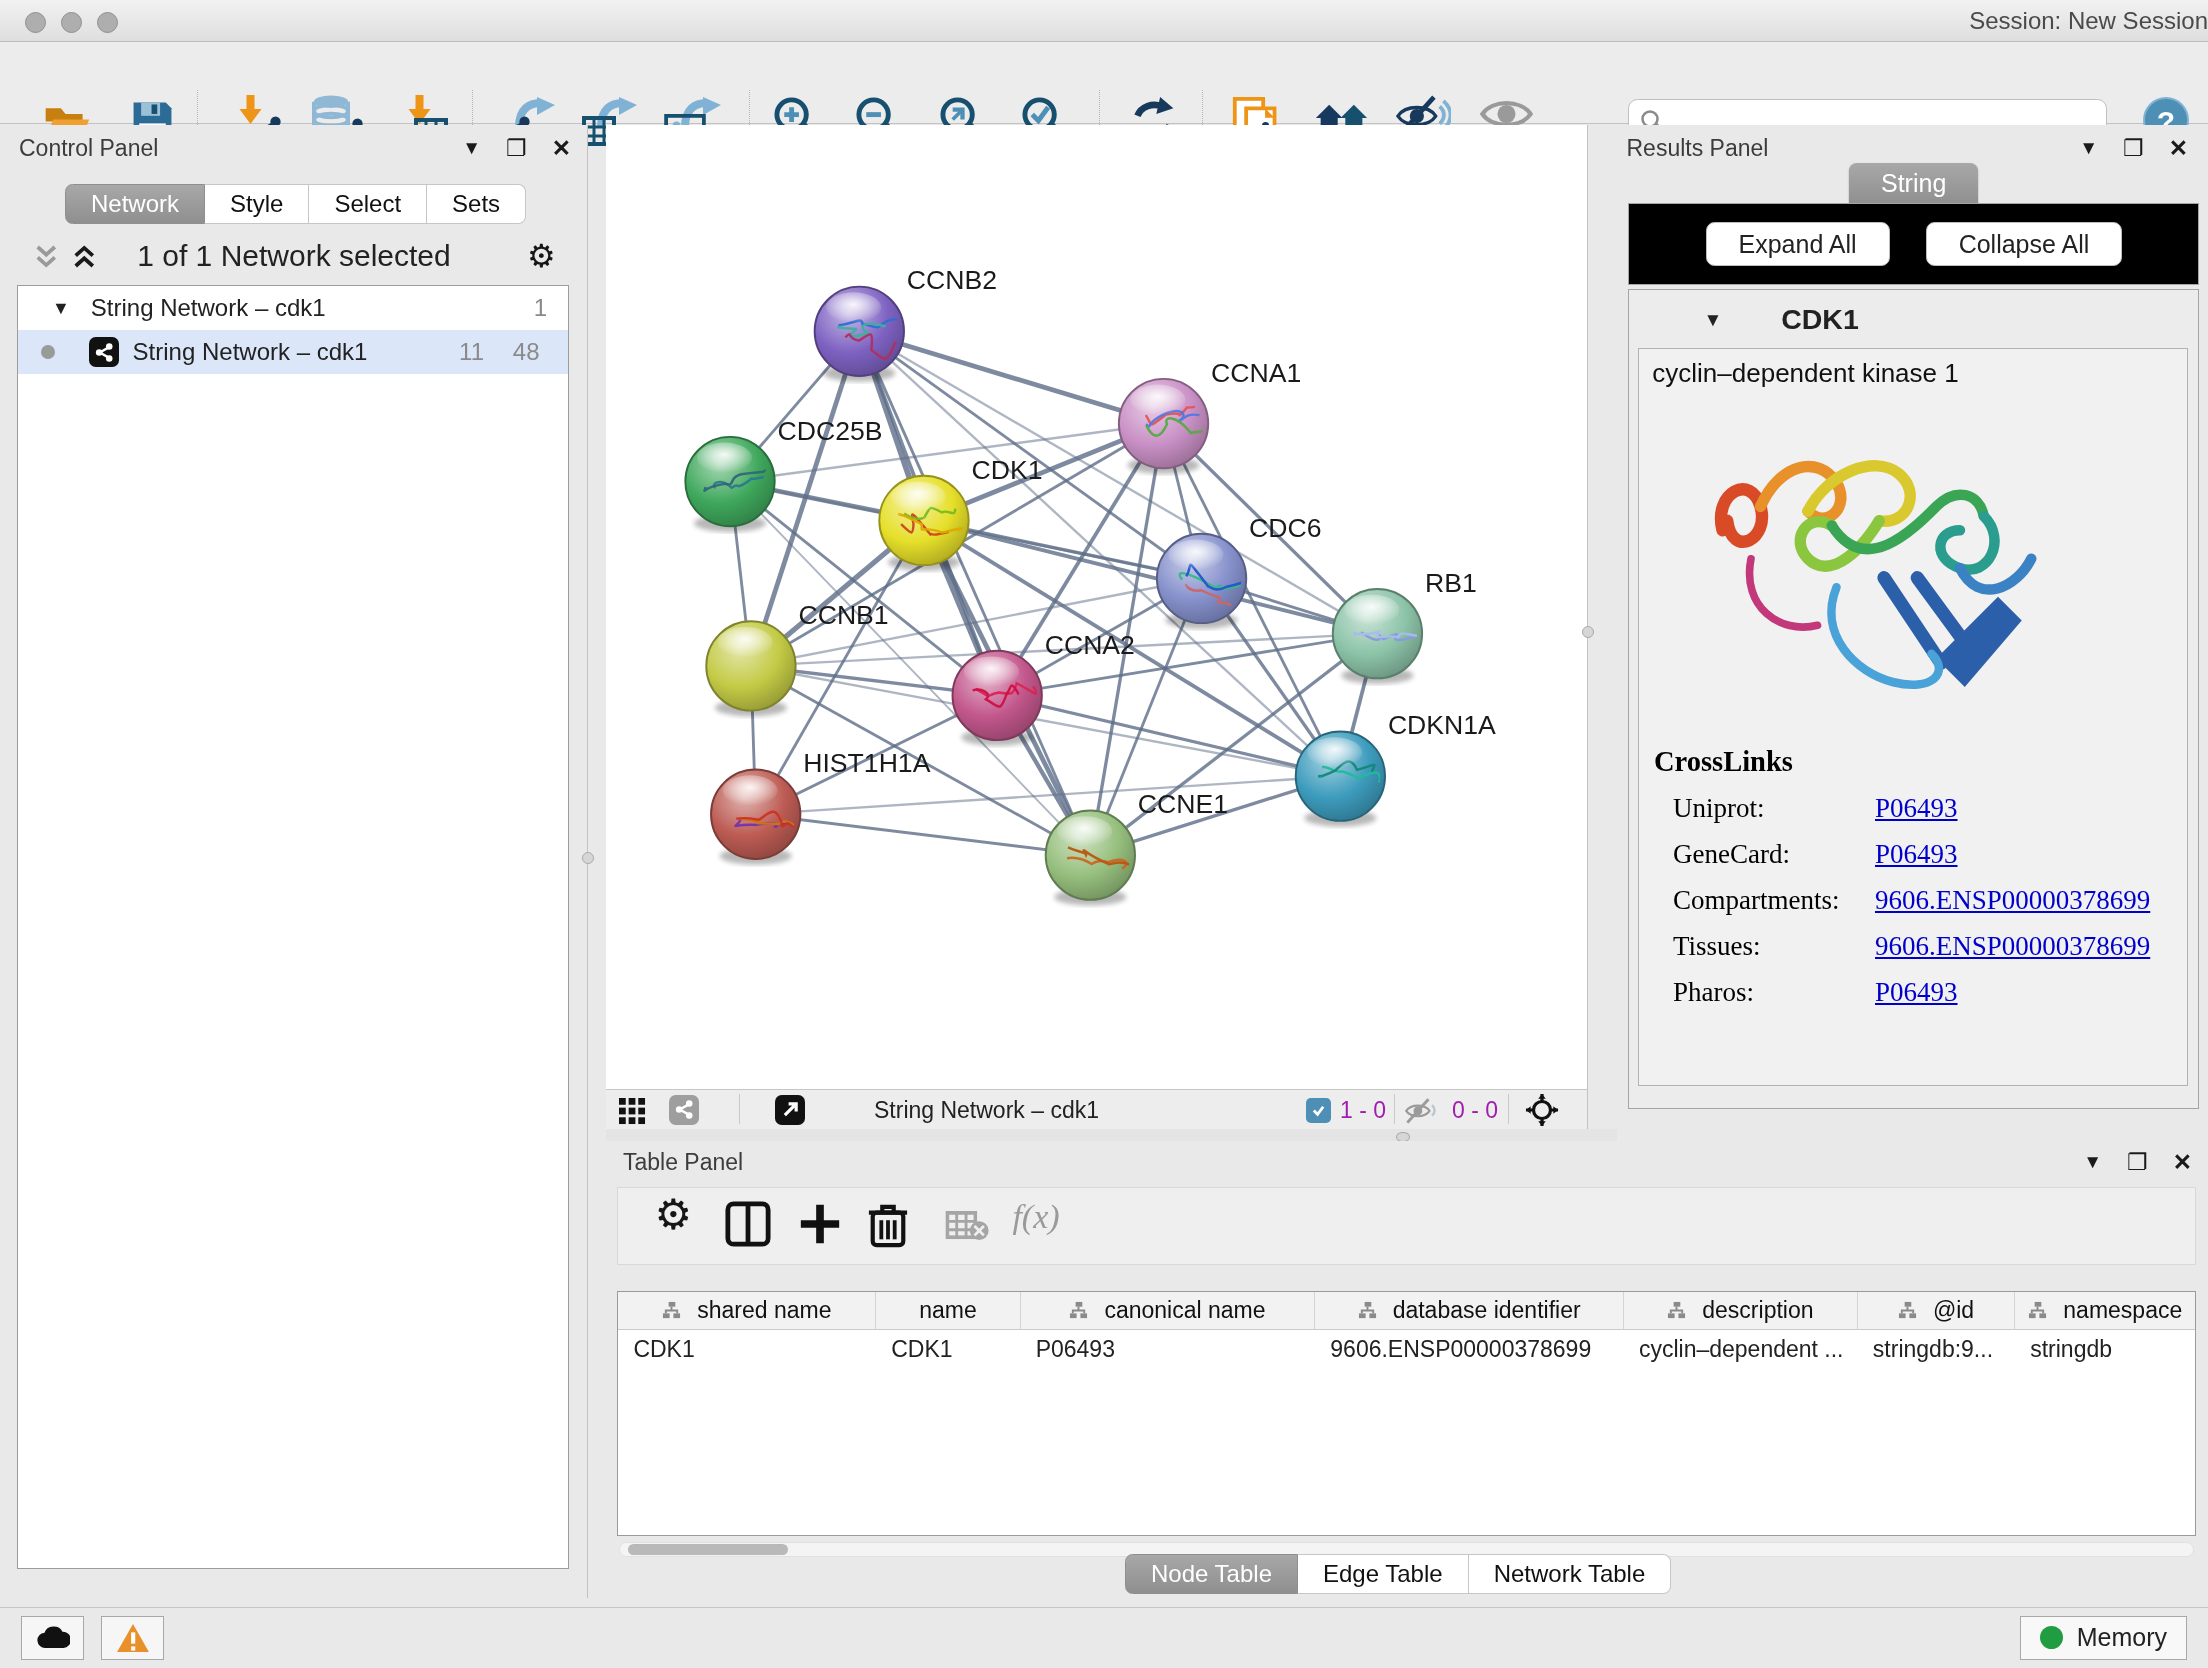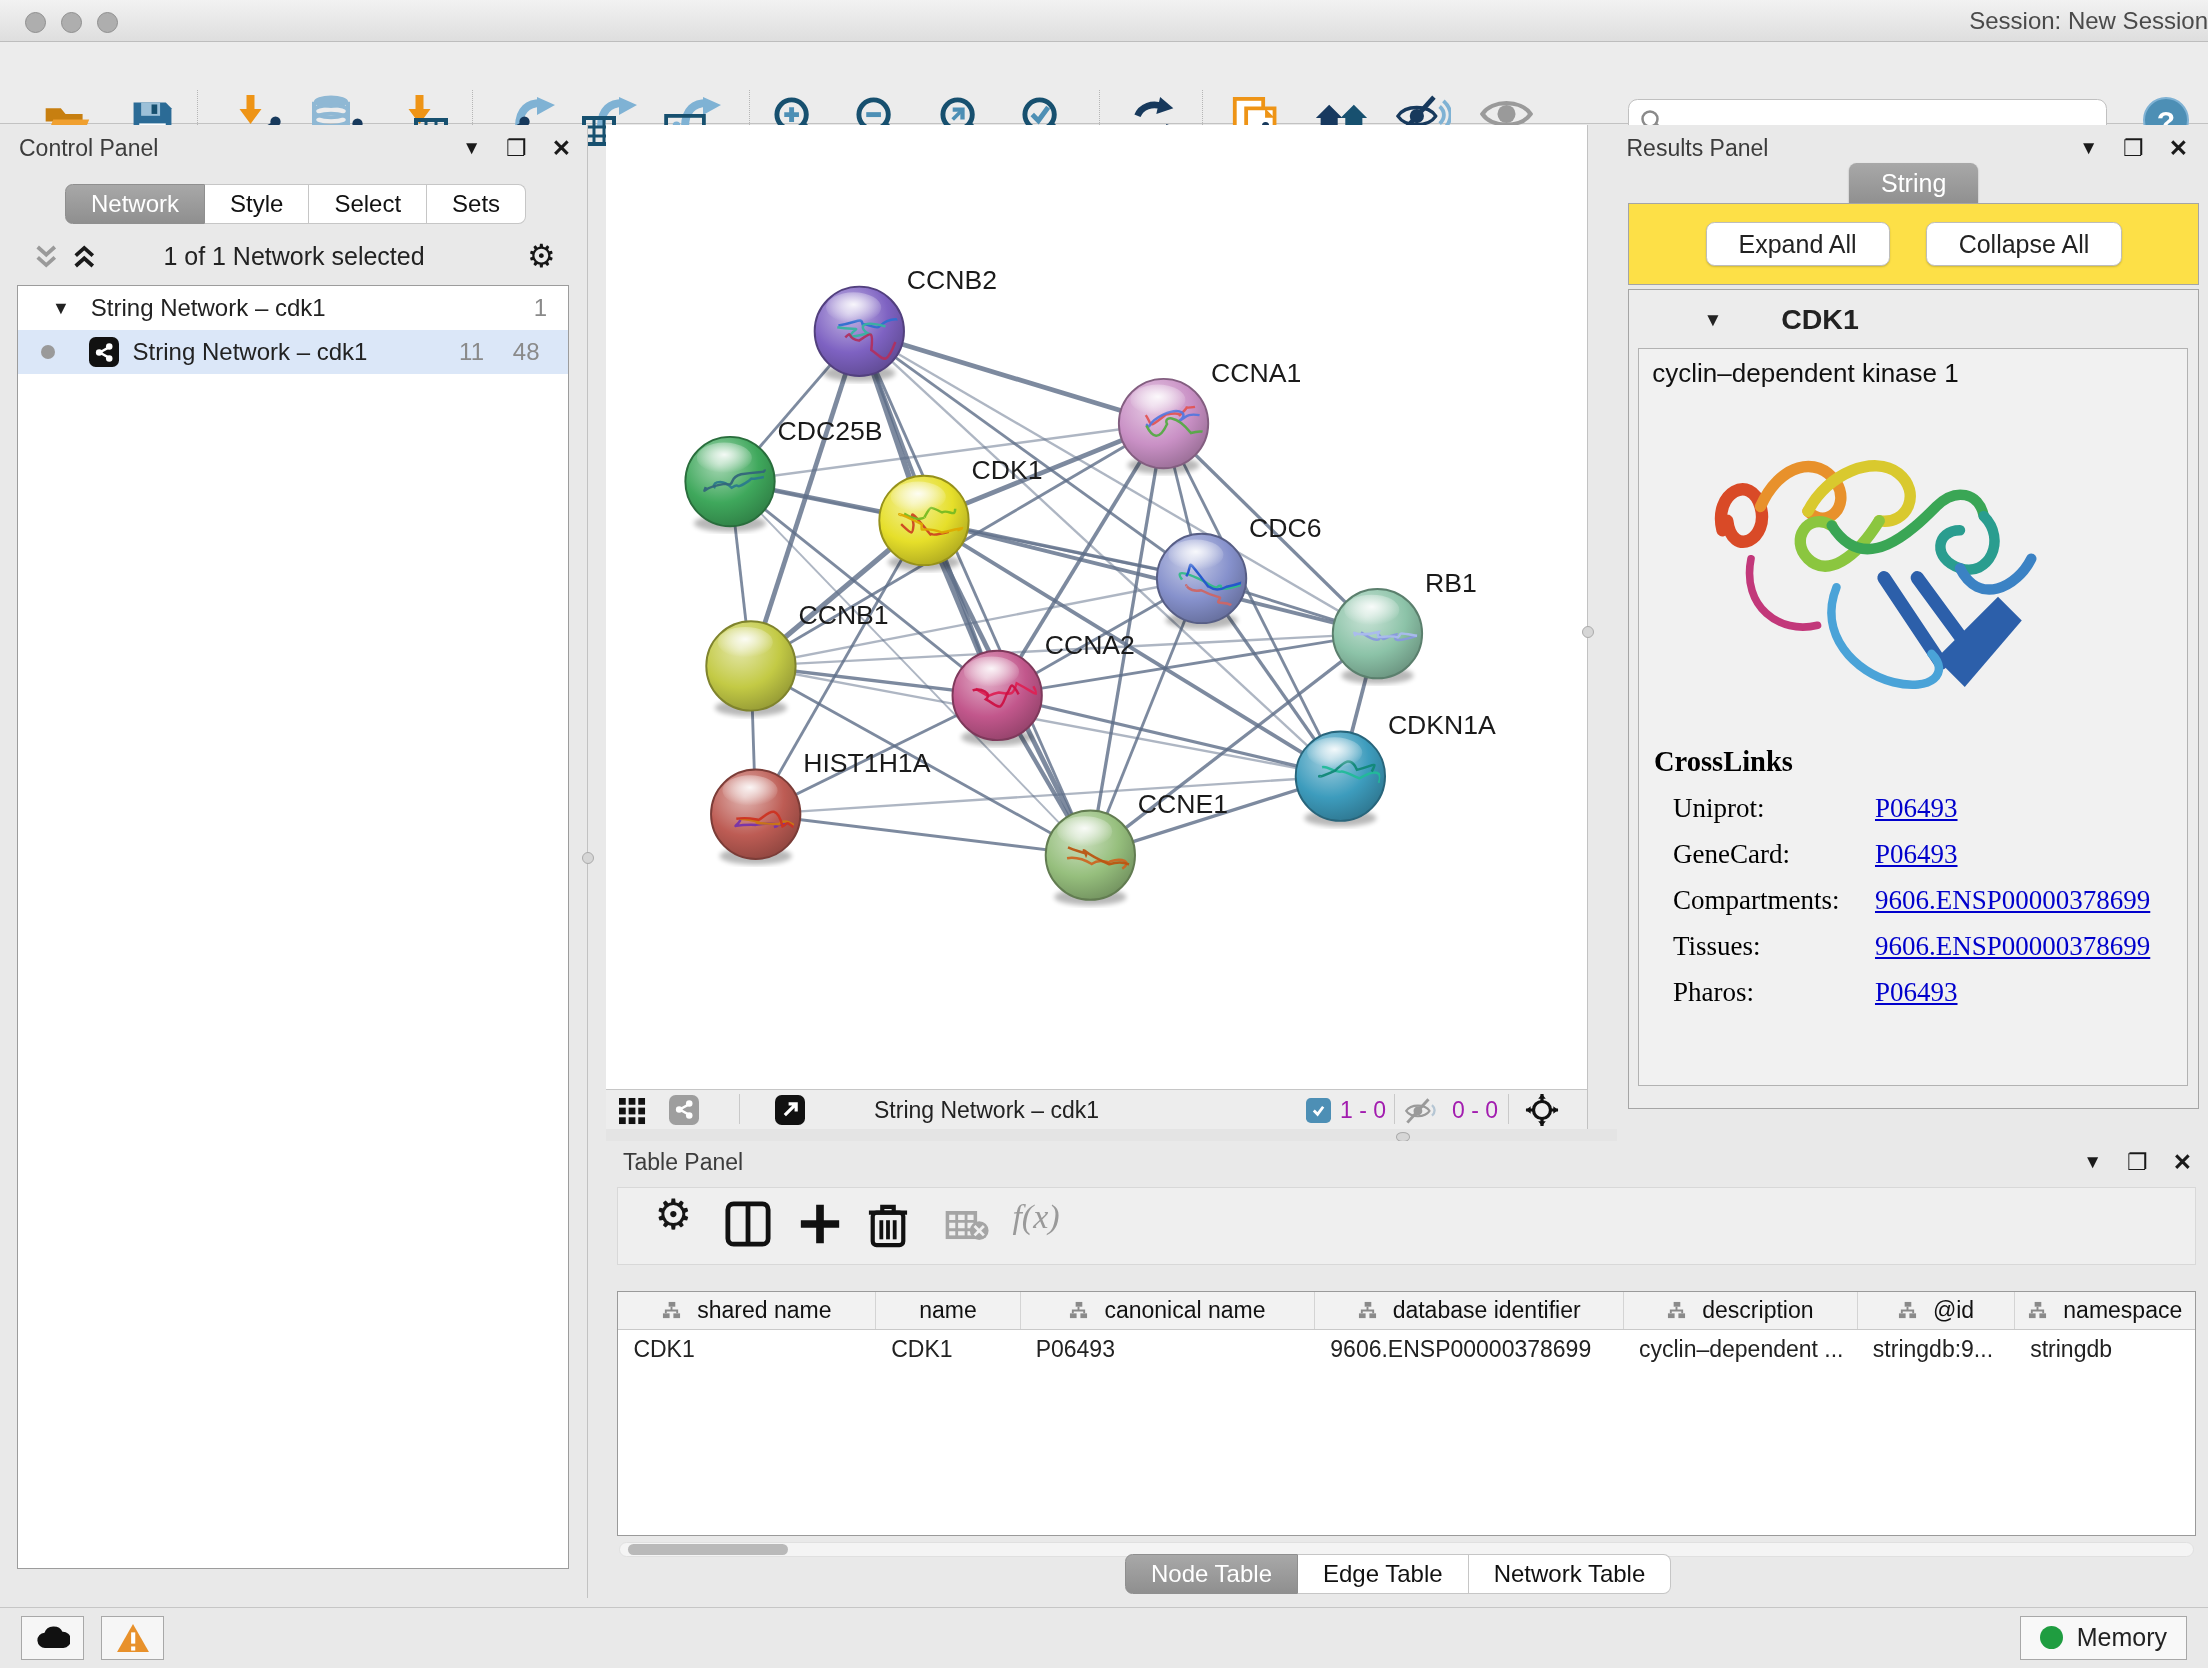--- a/index.html
+++ b/index.html
@@ -29,21 +29,21 @@
   #control-panel { left:0; top:125px; width:588px; height:1473px; background:#e9e9e9; border-right:1px solid #c2c2c2; }
   #cp-header { position:absolute; left:19px; top:9.5px; width:552px; display:flex; align-items:center; }
   .hdr-btns { position:absolute; display:flex; gap:25px; align-items:center; }
   .tabrow { position:absolute; display:flex; }
   .tab { height:40px; line-height:38px; padding:0 25px; font-size:24px; background:#fff; border:1px solid #c6c6c6; border-left:none; color:#111; }
   .tab.first { border-left:1px solid #c6c6c6; border-radius:7.6px 0 0 7.6px; }
   .tab.last { border-radius:0 7.6px 7.6px 0; }
   .tab.sel { background:linear-gradient(#a8a8a8,#8f8f8f); color:#fff; border-color:#8f8f8f; }
   #cp-tabs { left:65px; top:59px; }
   #cp-selrow { position:absolute; left:19px; top:112px; width:550px; height:38px; display:flex; align-items:center; }
-  #cp-status { position:absolute; left:0; width:100%; text-align:center; font-size:25px; color:#222; }
+  #cp-status { position:absolute; left:0; width:100%; text-align:center; font-size:30px; color:#222; }
   .chev { width:28.5px; height:25px; }
   #cp-gear { position:absolute; right:13.3px; font-size:32px; color:#161616; }
   #cp-list { position:absolute; left:17px; top:160px; width:552px; height:1284px; background:#fff; border:1px solid #9c9c9c; }
   .net-row { position:relative; width:100%; height:44px; display:flex; align-items:center; font-size:24px; }
   .net-row .count { position:absolute; color:#8a8a8a; }
   #row-collection .tri { margin-left:34px; font-size:18px; }
   #row-collection .nm { margin-left:21px; }
   #row-network { background:#dbe7f8; }
   .dot-ind { width:14.3px; height:14.3px; border-radius:50%; background:#9a9a9a; margin-left:23px; }
   .share-badge { width:30px; height:30px; background:#111; border-radius:6.7px; margin-left:34px; display:flex; align-items:center; justify-content:center; }
@@ -57,21 +57,21 @@
   #canvas-bar { left:606px; top:1089px; width:982px; height:40px; background:#ededed; border-top:1px solid #c6c6c6; border-right:1px solid #c2c2c2; }
   #canvas-bar .t { position:absolute; top:6.7px; font-size:23px; color:#222; }
   #canvas-bar .gray { color:#a21caf; }
   .vbar { position:absolute; top:3.8px; height:30px; border-left:1px solid #c9c9c9; }
   #hsplit { left:606px; top:1129px; width:1603px; height:12.4px; background:#e4e4e4; }
 
   
   #results { left:1617px; top:125px; width:592px; height:1473px; background:#e9e9e9; }
   #rp-header { position:absolute; left:9.5px; top:9.5px; width:571px; display:flex; align-items:center; }
   #rp-tab { position:absolute; left:232px; top:38px; height:40px; line-height:40px; padding:0 32px; background:linear-gradient(#a8a8a8,#909090); color:#fff; border-radius:7.6px 7.6px 0 0; font-size:25px; box-shadow:0 1px 1.9px rgba(0,0,0,.3); }
-  #rp-box1 { position:absolute; left:11.4px; top:78px; width:571px; height:82px; background:#fde047; border:1.9px solid #a5a5a5; display:flex; align-items:center; justify-content:center; gap:36px; }
+  #rp-box1 { position:absolute; left:11.4px; top:78px; width:571px; height:82px; background:#000000; border:1.9px solid #a5a5a5; display:flex; align-items:center; justify-content:center; gap:36px; }
   .rp-btn { height:44px; padding:0 32px; background:#fff; border:1px solid #bdbdbd; border-radius:8.6px; font-size:25px; line-height:42px; box-shadow:0 1px 1.9px rgba(0,0,0,.18); }
   #rp-box2 { position:absolute; left:11.4px; top:164px; width:571px; height:820px; background:#ececec; border:1.9px solid #a5a5a5; }
   #rp-generow { display:flex; align-items:center; padding:13.3px 0 11.4px 74px; gap:59px; }
   #rp-gene { font-size:28.5px; font-weight:bold; }
   #rp-inner { margin-left:8.6px; width:550px; height:738px; background:#f1f1f1; border:1px solid #b2b2b2; }
   #rp-desc { font-size:26px; padding:9.5px 0 0 13.3px; color:#111; }
   #protein-img { margin:27px 0 0 55px; }
   #crosslinks { font-family:"Liberation Serif", serif; padding:13.3px 0 0 15px; }
   #cl-head { font-size:28.5px; font-weight:bold; color:#000; }
   .cl-row { display:flex; margin-top:15px; font-size:27px; }

